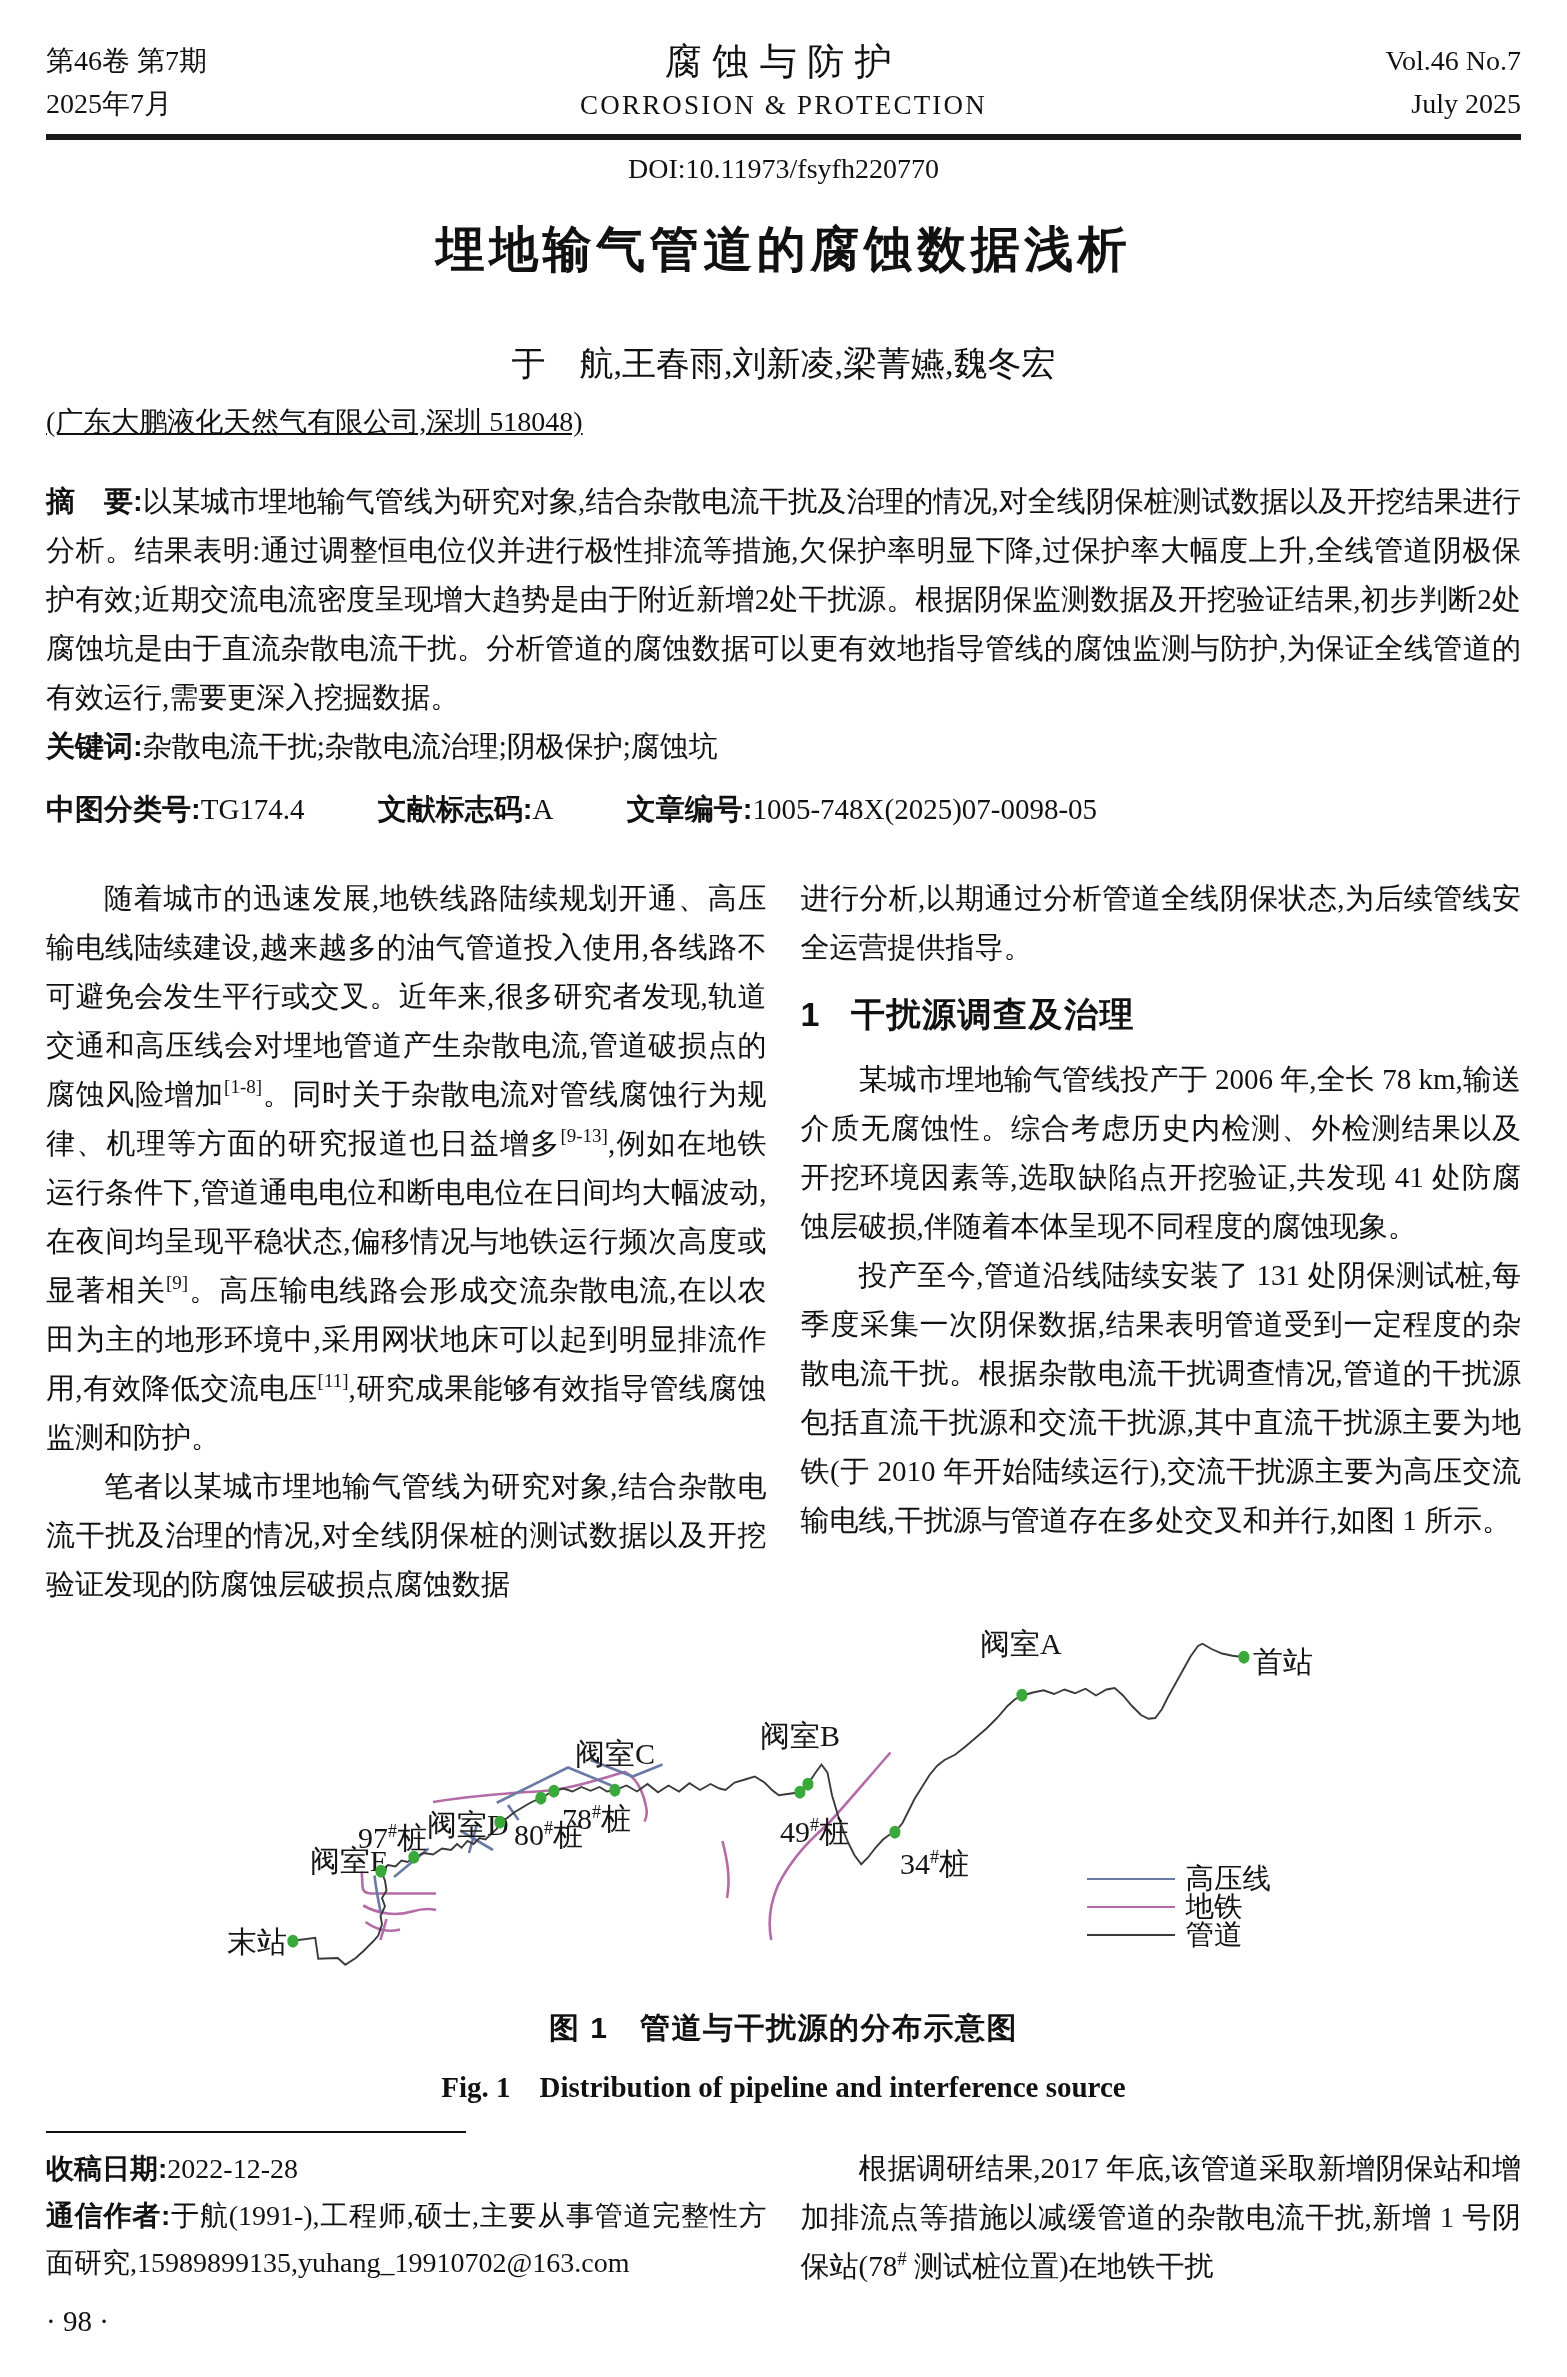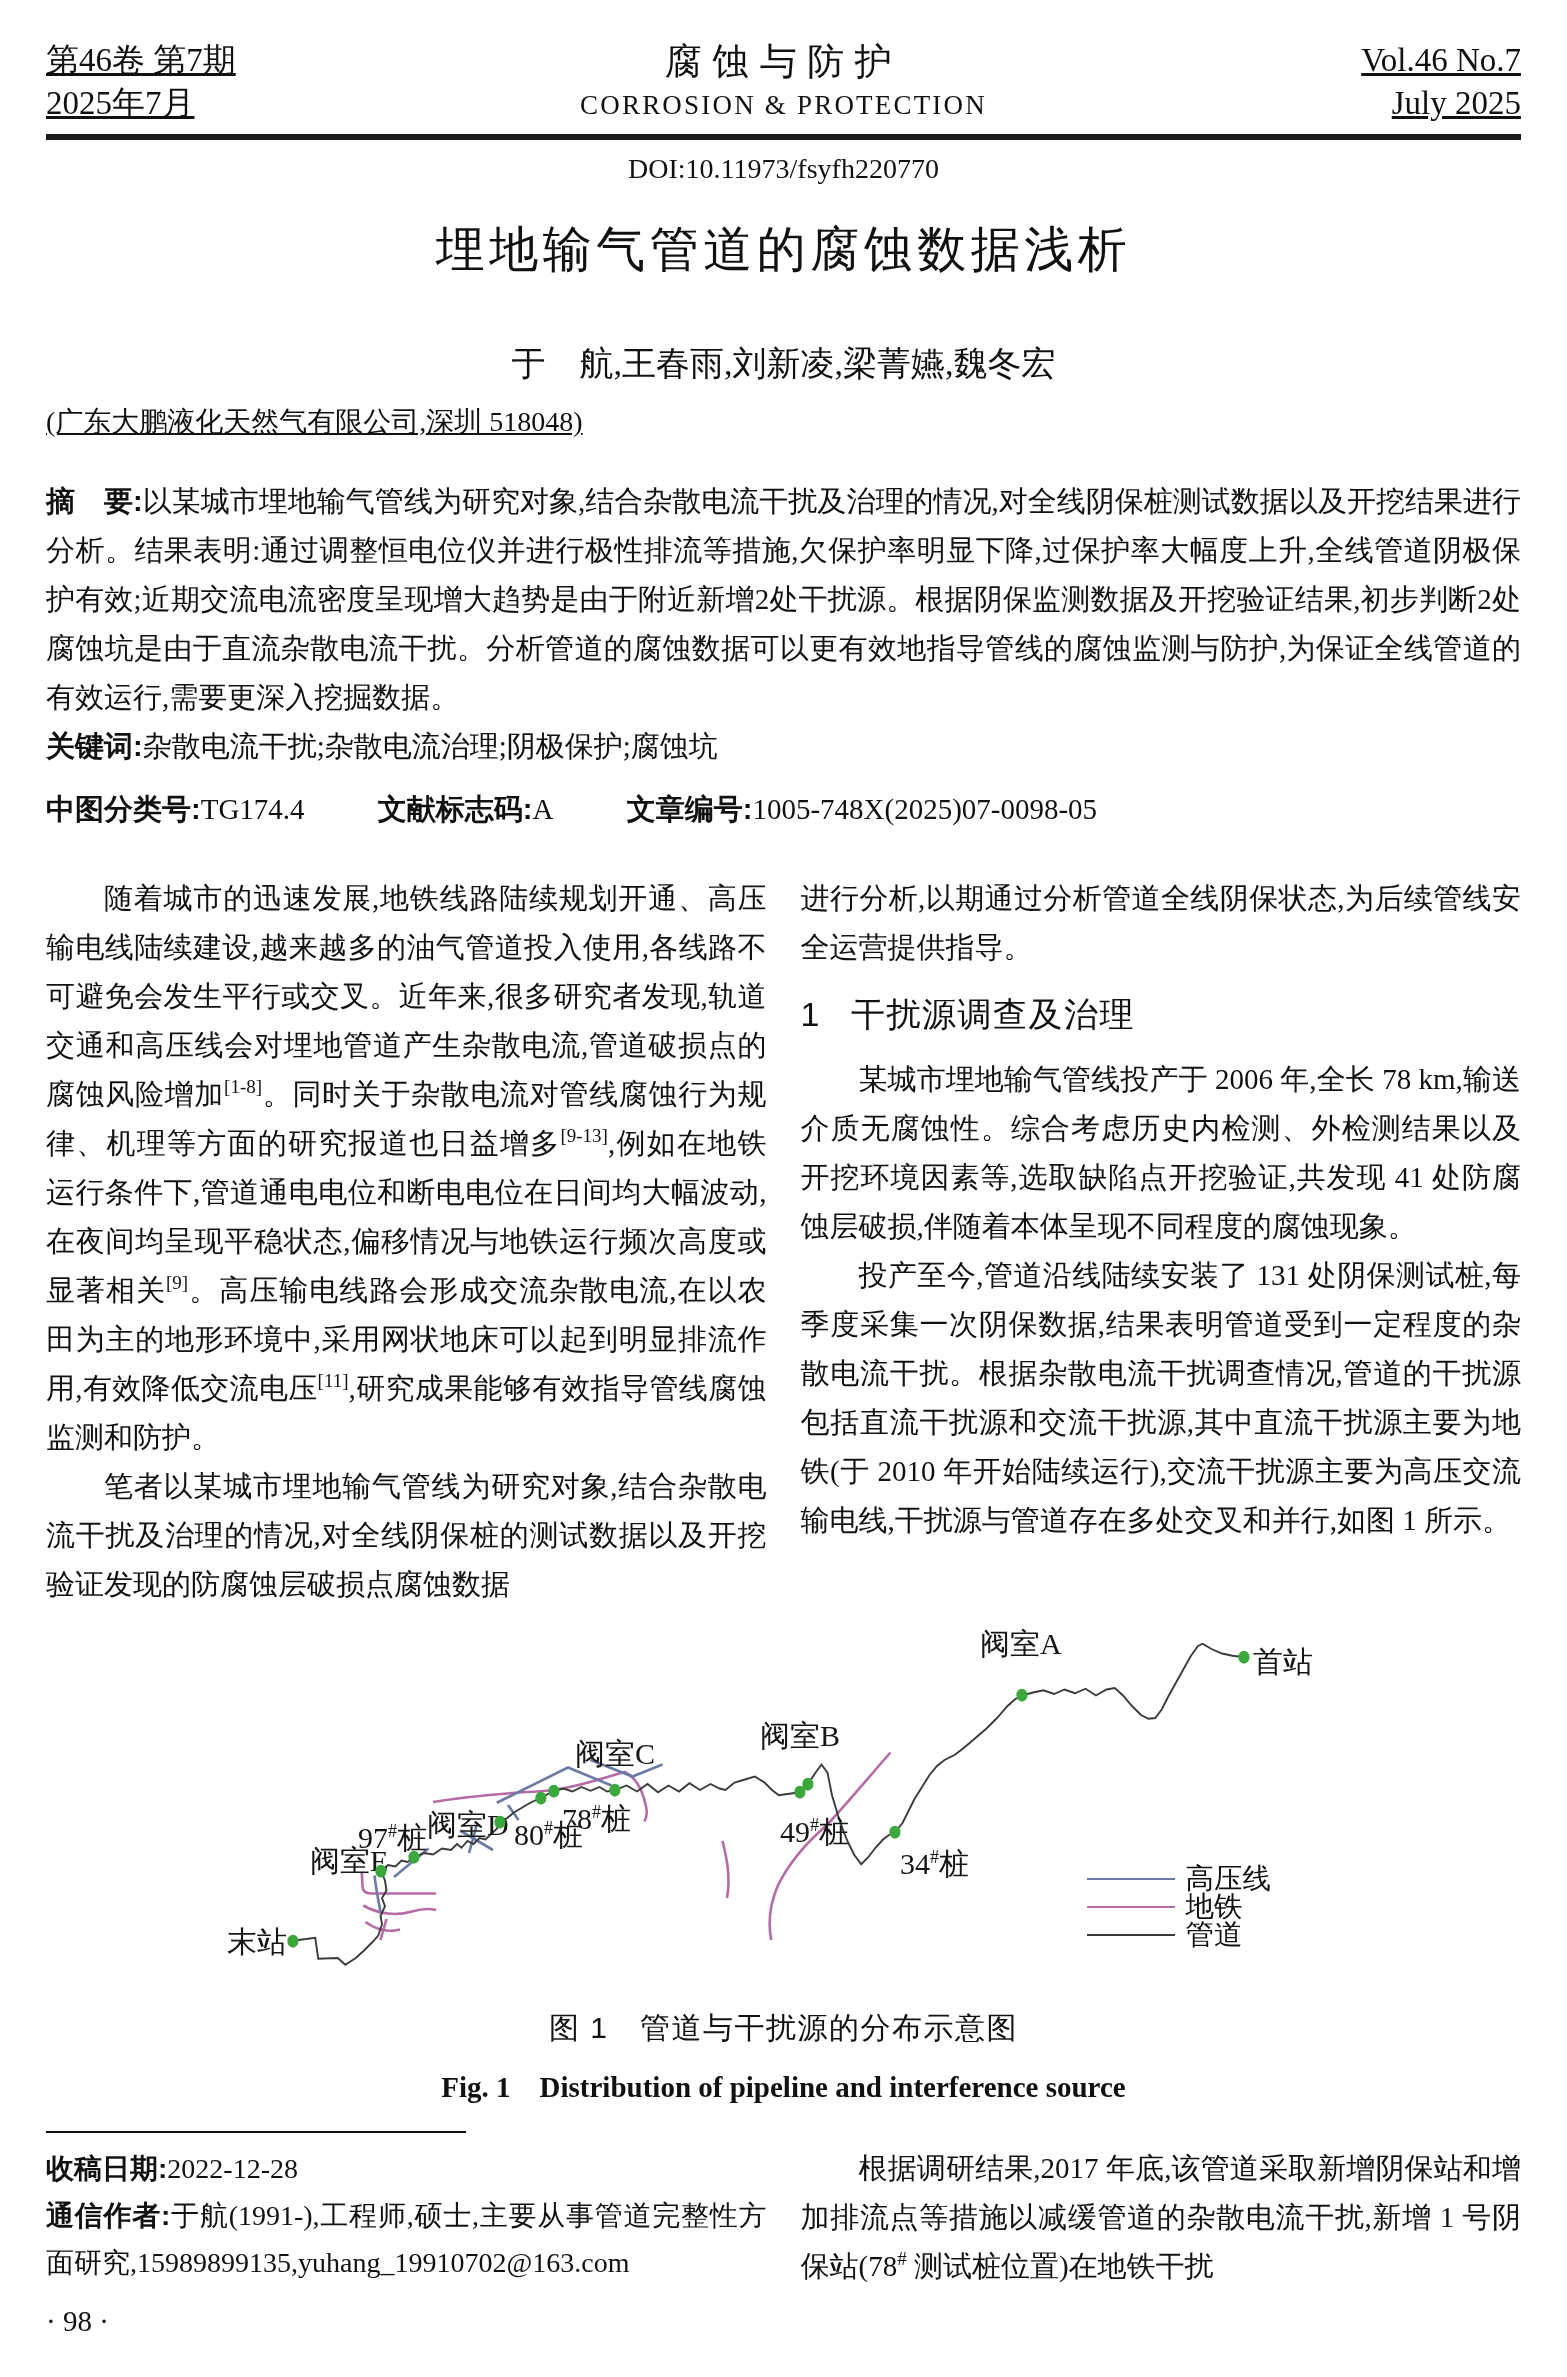--- a/index.html
+++ b/index.html
@@ -1,22 +1,22 @@
 <!DOCTYPE html>
 <html style="font-size:12px"><head>
 <meta charset="utf-8">
 <style>
   html,body{margin:0;padding:0;background:#ffffff;}
   body{width:1567px;height:2377px;overflow:hidden;box-sizing:border-box;
        font-family:"Liberation Serif","DejaVu Serif",serif;color:#111;}
   .page{width:1567px;height:2377px;box-sizing:border-box;padding:39px 46px 0 46px;position:relative;}
-  .hei{font-family:"Liberation Sans","DejaVu Sans",sans-serif;font-weight:normal;}
+  .hei{font-family:"Liberation Sans","DejaVu Sans",sans-serif;font-weight:bold;}
   
   .hdr{display:flex;justify-content:space-between;align-items:flex-start;}
-  .hdr-left,.hdr-right{width:315px;font-size:33px;line-height:43px;text-decoration:underline;}
+  .hdr-left,.hdr-right{width:315px;font-size:28px;line-height:43px;}
   .hdr-right{text-align:right;}
   .hdr-center{flex:1;text-align:center;}
   .journal-cn{font-size:37px;font-weight:normal;letter-spacing:10.5px;line-height:45px;}
   .journal-en{font-size:27px;letter-spacing:2.2px;line-height:42px;}
   .rule{height:6.7px;background:#1a1a1a;margin-top:7.5px;}
   .doi{font-size:28px;font-weight:normal;text-align:center;margin-top:13px;}
   
   .title{font-size:49px;text-align:center;letter-spacing:4.5px;margin-top:31.5px;}
   .authors{font-size:34px;text-align:center;margin-top:58px;}
   .affil{font-size:28px;margin-top:16.5px;text-decoration:underline;}

